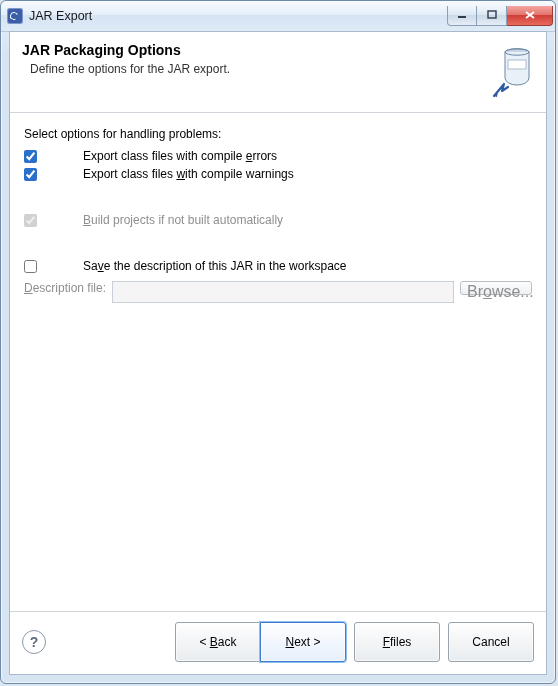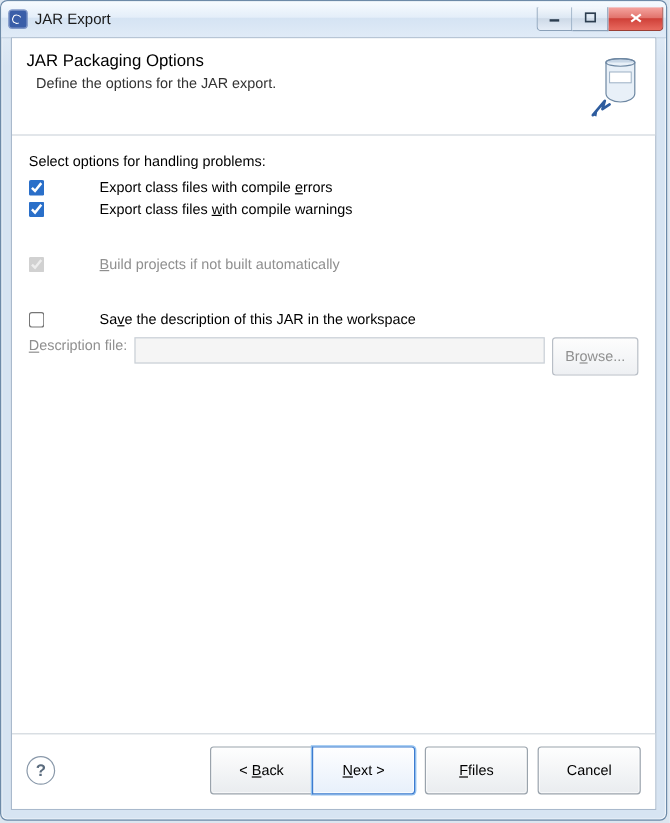--- a/index.html
+++ b/index.html
@@ -103,21 +103,21 @@
     align-items: flex-start;
     padding: 10px 10px 8px 12px;
     background: #fff;
     border-bottom: 1px solid #d0d6dc;
     min-height: 62px;
   }
   .banner .banner-text { flex: 1; }
   .banner h1 {
     margin: 0 0 4px 0;
     font-size: 14px;
-    font-weight: normal;
+    font-weight: bold;
     color: #000;
   }
   .banner .subtitle {
     margin: 0 0 0 8px;
     font-size: 12px;
     color: #333;
   }
   .jar-icon-wrap { width: 46px; display: flex; flex-direction: column; align-items: flex-end; }
 
   
@@ -166,25 +166,25 @@
     border: 1px solid #c9cfd6;
     background: #f5f5f5;
     box-sizing: border-box;
     padding: 2px 4px;
     font-size: 12px;
     color: #999;
   }
   .desc-input:disabled { background: #f5f5f5; }
   .browse-btn {
     width: 72px;
-    height: 32px;
+    height: 14px;
     border: 1px solid #b8bec6;
     background: linear-gradient(to bottom, #fdfdfd, #eef0f3);
     color: #8f8f8f;
-    font-size: 12px;
+    font-size: 16px;
     border-radius: 3px;
   }
   
   .footer {
     border-top: 1px solid #d0d6dc;
     padding: 10px 12px 12px 12px;
     display: flex;
     align-items: center;
     background: #fff;
   }

